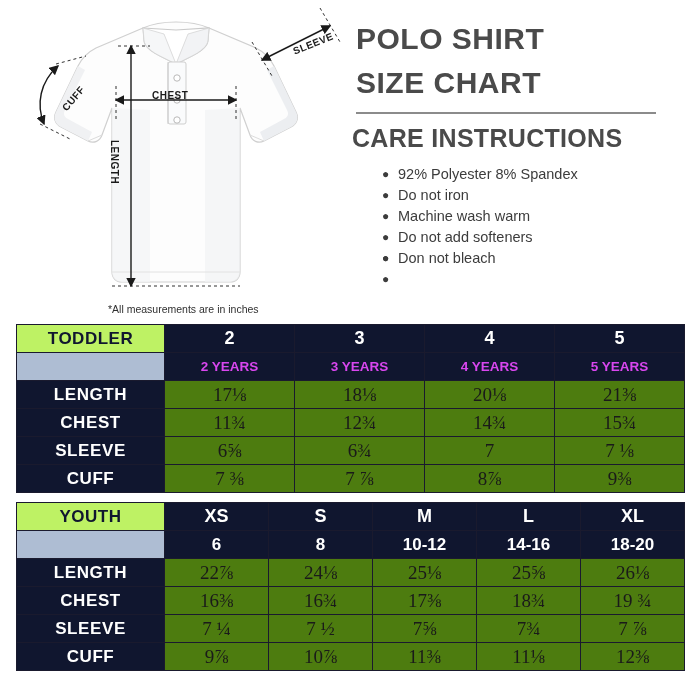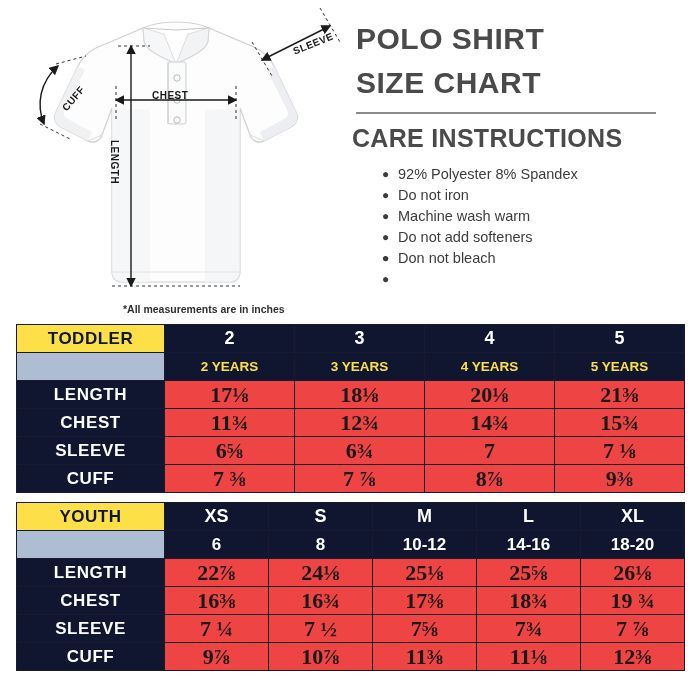--- a/index.html
+++ b/index.html
@@ -85,25 +85,25 @@
   }
 
   
   .shirt-svg {
     position: absolute;
     left: 0;
     top: 0;
   }
   .measure-note {
     position: absolute;
-    left: 123px;
+    left: 108px;
     top: 303px;
     font-size: 10.5px;
     color: #2f2f2f;
-    font-weight: bold;
+    font-weight: normal;
   }
   .lbl {
     position: absolute;
     font-size: 10px;
     font-weight: bold;
     color: #1a1a1a;
     letter-spacing: 0.5px;
   }
   .lbl-chest { left: 152px; top: 90px; }
   .lbl-sleeve { left: 292px; top: 38px; transform: rotate(-22deg); }
@@ -130,53 +130,52 @@
     font-family: "Liberation Serif", serif;
   }
   .hdr-dark {
     background: #10162f;
     color: #ffffff;
     font-weight: bold;
     font-size: 18px;
     font-family: "Liberation Sans", sans-serif;
   }
   .hdr-blue {
-    background: #fde047;
+    background: #bef264;
     color: #10162f;
     font-weight: bold;
     font-size: 17px;
     font-family: "Liberation Sans", sans-serif;
     letter-spacing: 0.5px;
   }
   .sub-dark {
     background: #10162f;
-    color: #fde047;
+    color: #d946ef;
     font-weight: bold;
     font-size: 13.5px;
     font-family: "Liberation Sans", sans-serif;
   }
   .sub-dark-big {
     background: #10162f;
     color: #ffffff;
     font-weight: bold;
     font-size: 17px;
     font-family: "Liberation Sans", sans-serif;
   }
   .row-label {
     background: #10162f;
     color: #ffffff;
     font-weight: bold;
     font-size: 17px;
     font-family: "Liberation Sans", sans-serif;
     letter-spacing: 0.6px;
   }
   td.val {
-    background: #ef4444;
-    font-size: 22px;
-    font-weight: bold;
+    background: #4d7c0f;
+    font-size: 19px;
   }
   .blank-blue { background: #aebdd3; border: 1px solid #1a1a2e; }
 </style>
 </head>
 <body>
 
 <div id="page">
 
   <div class="top">
 

